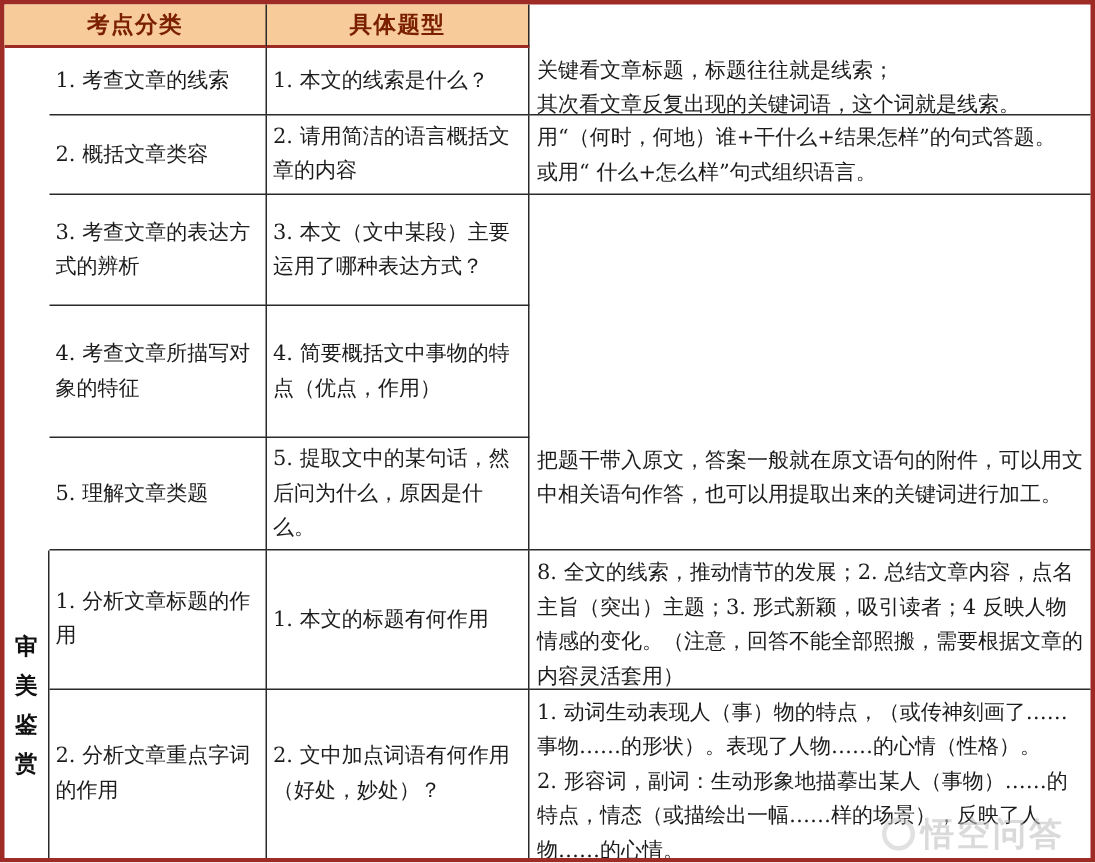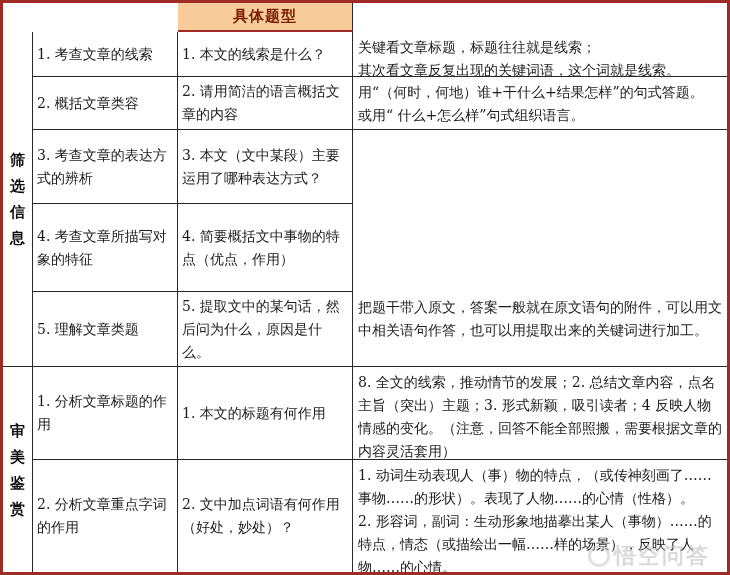--- a/index.html
+++ b/index.html
@@ -75,24 +75,23 @@
     width:22px;height:22px;border:3px solid #c9c9c9;border-radius:50%;
     box-sizing:border-box;
   }
 </style>
 </head>
 <body>
 
 <div class="page">
   <div class="table">
 
+    <div class="cell hdr h-cat">考点分类</div>
     <div class="cell hdr h-q">具体题型</div>
 
-    <div class="cell group g1">筛选
-信息</div>
     <div class="cell group g2 lastrow">审美
 鉴赏</div>
 
     <div class="cell r1 c-cat">1. 考查文章的线索</div>
     <div class="cell r1 c-q">1. 本文的线索是什么？</div>
     <div class="cell r1 c-t tech lastcol">关键看文章标题，标题往往就是线索；
 其次看文章反复出现的关键词语，这个词就是线索。</div>
 
     <div class="cell r2 c-cat">2. 概括文章类容</div>
     <div class="cell r2 c-q">2. 请用简洁的语言概括文章的内容</div>

